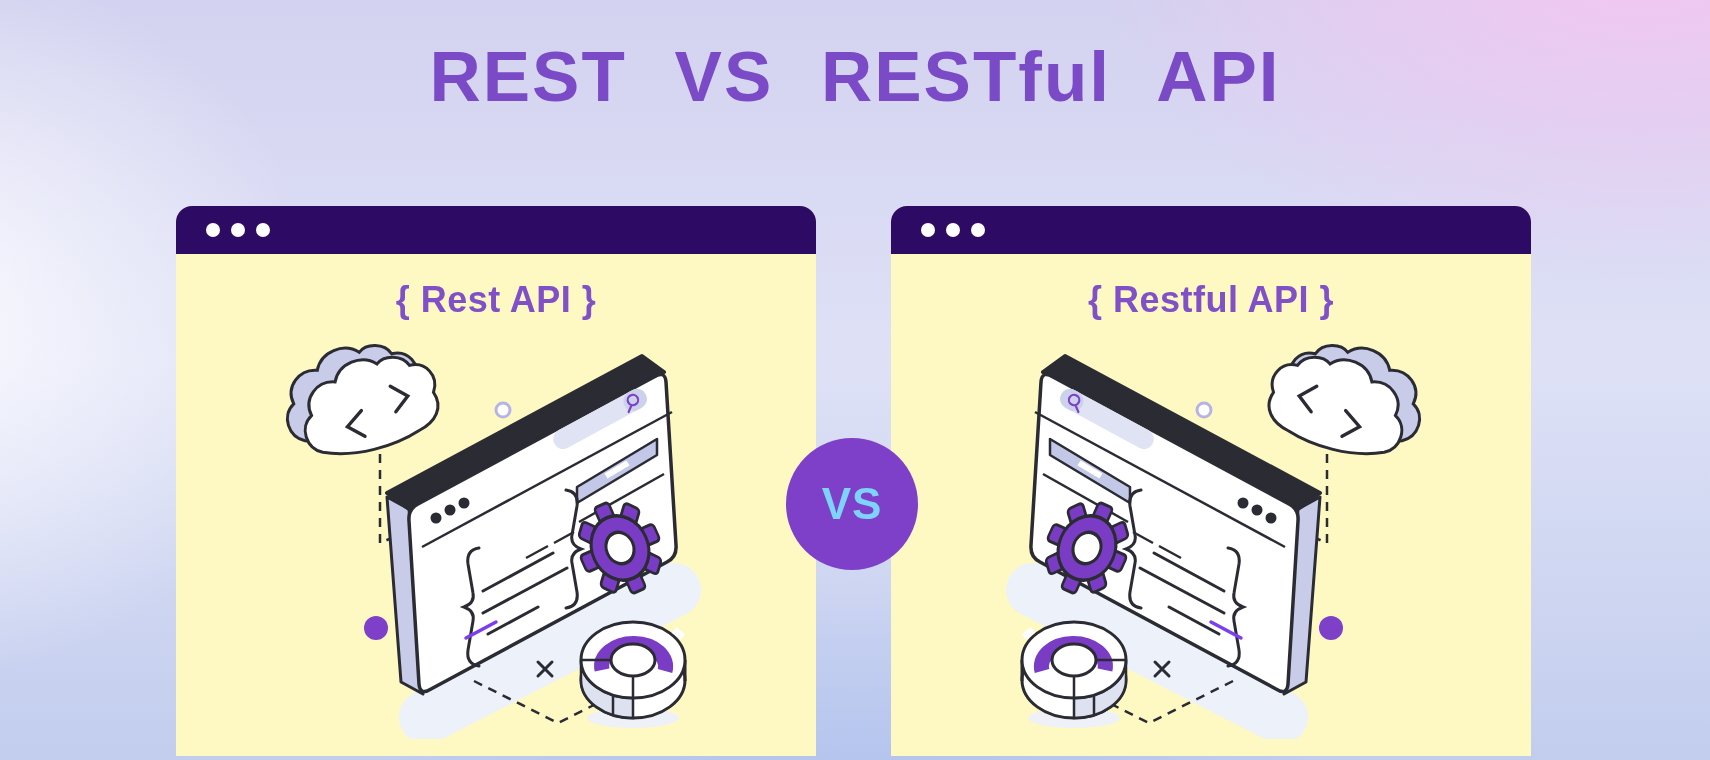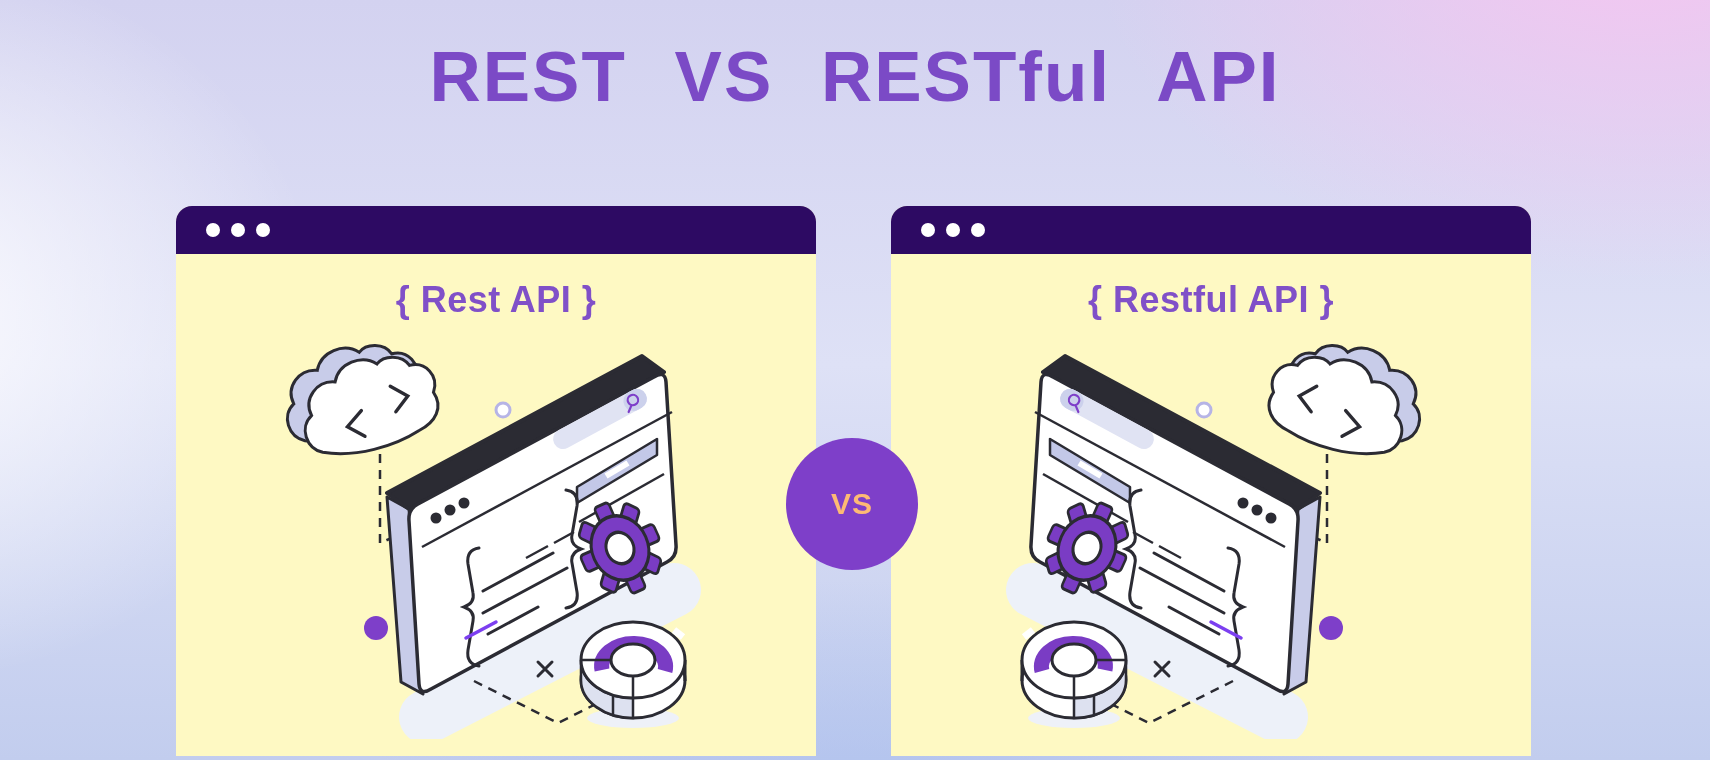--- a/index.html
+++ b/index.html
@@ -31,23 +31,23 @@
   .wdot{width:14px;height:14px;border-radius:50%;background:#ffffff;}
   .heading{
     margin:25px 0 0 0;text-align:center;
     font-size:36px;font-weight:700;color:#8050c8;letter-spacing:0.5px;
   }
   .illo-wrap{position:absolute;left:99px;top:118px;width:442px;height:415px;}
   .illo{display:block;width:442px;height:415px;}
   .mirror{transform:scaleX(-1);}
   .vs-badge{
     position:absolute;left:786px;top:438px;width:132px;height:132px;
-    border-radius:50%;background:#7e3fc9;color:#fdba74;
+    border-radius:50%;background:#7e3fc9;color:#7dd3fc;
     display:flex;align-items:center;justify-content:center;
-    font-size:30px;font-weight:bold;letter-spacing:1px;z-index:6;
+    font-size:44px;font-weight:bold;letter-spacing:1px;z-index:6;
   }
 </style>
 </head>
 <body>
 
 <svg width="0" height="0" style="position:absolute" aria-hidden="true">
   <defs>
     <g id="api-illo">
 
       <path d="M150,393 L398,266" stroke="#edf1f9" stroke-width="54" stroke-linecap="round" fill="none"></path>

